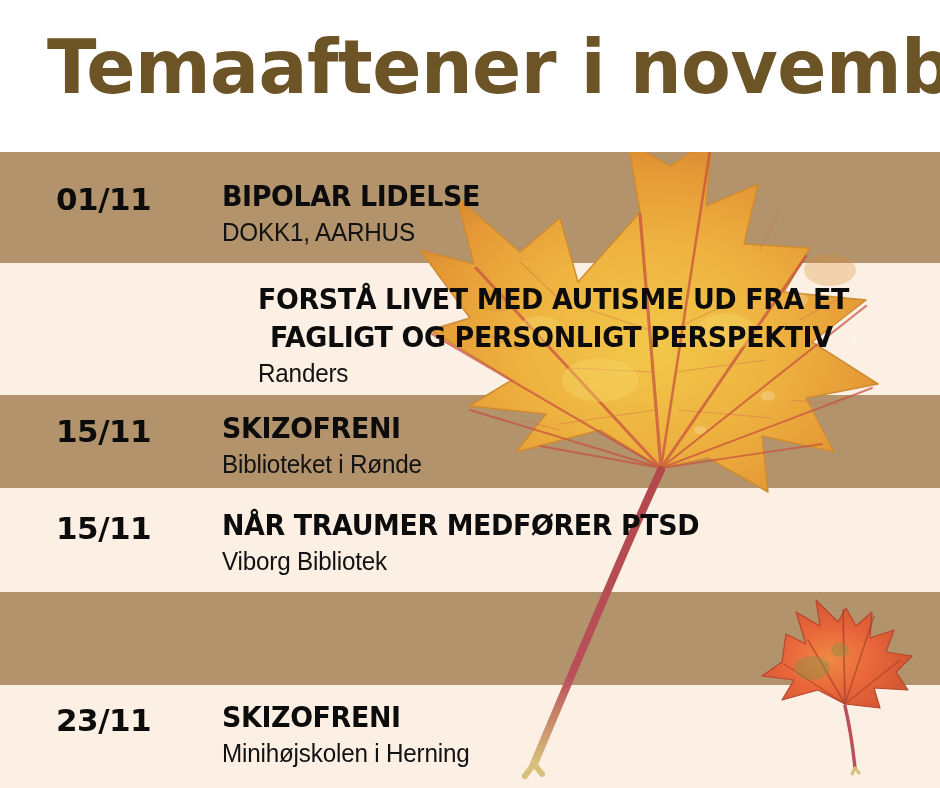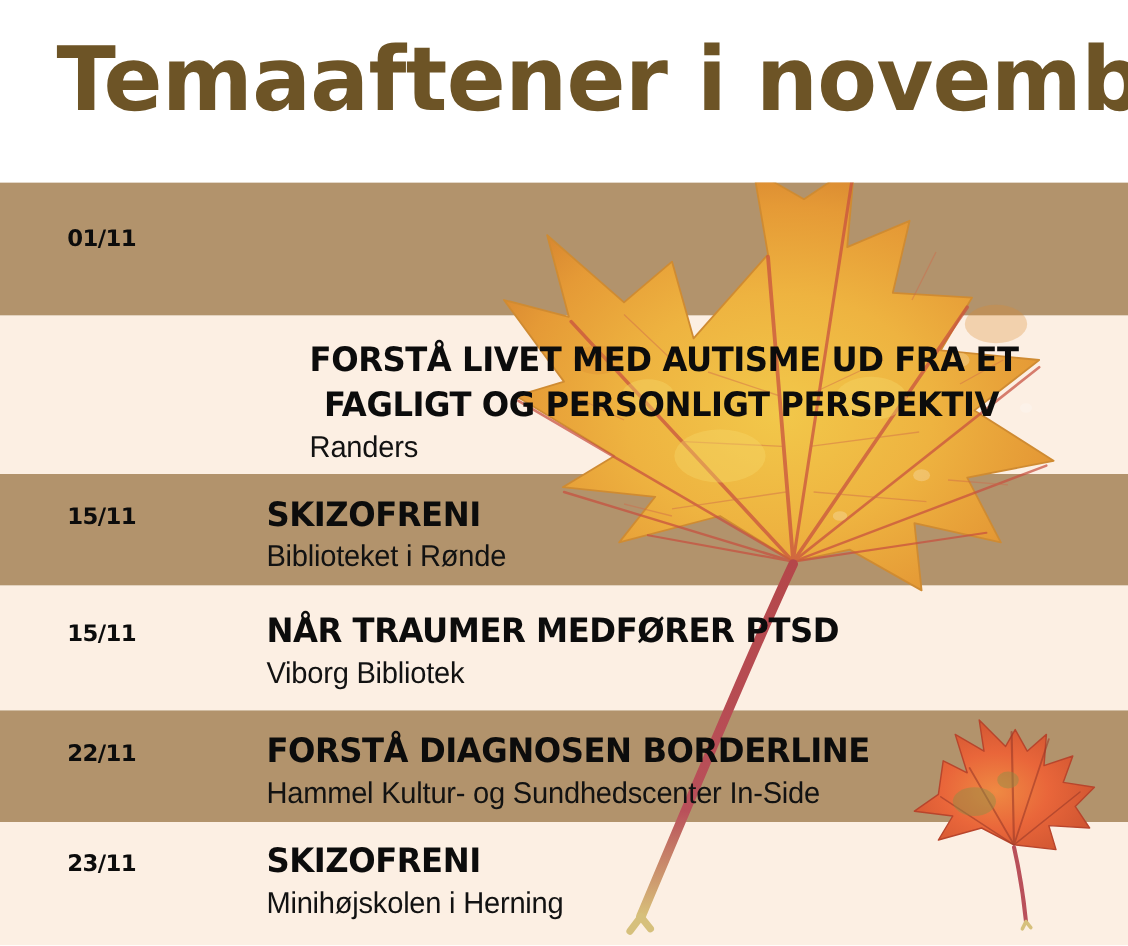--- a/index.html
+++ b/index.html
@@ -68,21 +68,21 @@
     width: 940px;
     display: block;
   }
   .row-date {
     position: absolute;
     left: 56px;
     width: 150px;
     text-align: left;
     font-family: "DejaVu Sans", sans-serif;
     font-weight: 700;
-    font-size: 19px;
+    font-size: 31px;
     line-height: 34px;
     color: #0c0c0c;
     letter-spacing: -0.5px;
   }
   .row-body {
     position: absolute;
     left: 222px;
     width: 700px;
   }
   .row-title {
@@ -215,20 +215,24 @@
   </div>
 
   <div id="title-bar">
     <div id="page-title">Temaaftener i november</div>
   </div>
 
   <div id="rows">
 
     <div class="row" style="top:152px;height:111px;">
       <div class="row-date" style="top:30px;">01/11</div>
+      <div class="row-body" style="top:26px;">
+        <div class="row-title">BIPOLAR LIDELSE</div>
+        <div class="row-venue">DOKK1, AARHUS</div>
+      </div>
     </div>
 
     <div class="row" style="top:263px;height:132px;">
       <div class="row-body" style="top:18px;margin-left:36px;">
         <div class="row-title">FORSTÅ LIVET MED AUTISME UD FRA ET</div>
         <div class="row-title" style="margin-left:12px;">FAGLIGT OG PERSONLIGT PERSPEKTIV</div>
         <div class="row-venue">Randers</div>
       </div>
     </div>
 
@@ -241,27 +245,20 @@
     </div>
 
     <div class="row" style="top:488px;height:104px;">
       <div class="row-date" style="top:23px;">15/11</div>
       <div class="row-body" style="top:19px;">
         <div class="row-title">NÅR TRAUMER MEDFØRER PTSD</div>
         <div class="row-venue">Viborg Bibliotek</div>
       </div>
     </div>
 
-    <div class="row" style="top:592px;height:93px;">
-      <div class="row-date" style="top:19px;">22/11</div>
-      <div class="row-body" style="top:15px;">
-        <div class="row-title">FORSTÅ DIAGNOSEN BORDERLINE</div>
-        <div class="row-venue">Hammel Kultur- og Sundhedscenter In-Side</div>
-      </div>
-    </div>
 
     <div class="row" style="top:685px;height:103px;">
       <div class="row-date" style="top:18px;">23/11</div>
       <div class="row-body" style="top:14px;">
         <div class="row-title">SKIZOFRENI</div>
         <div class="row-venue">Minihøjskolen i Herning</div>
       </div>
     </div>
 
   </div>

